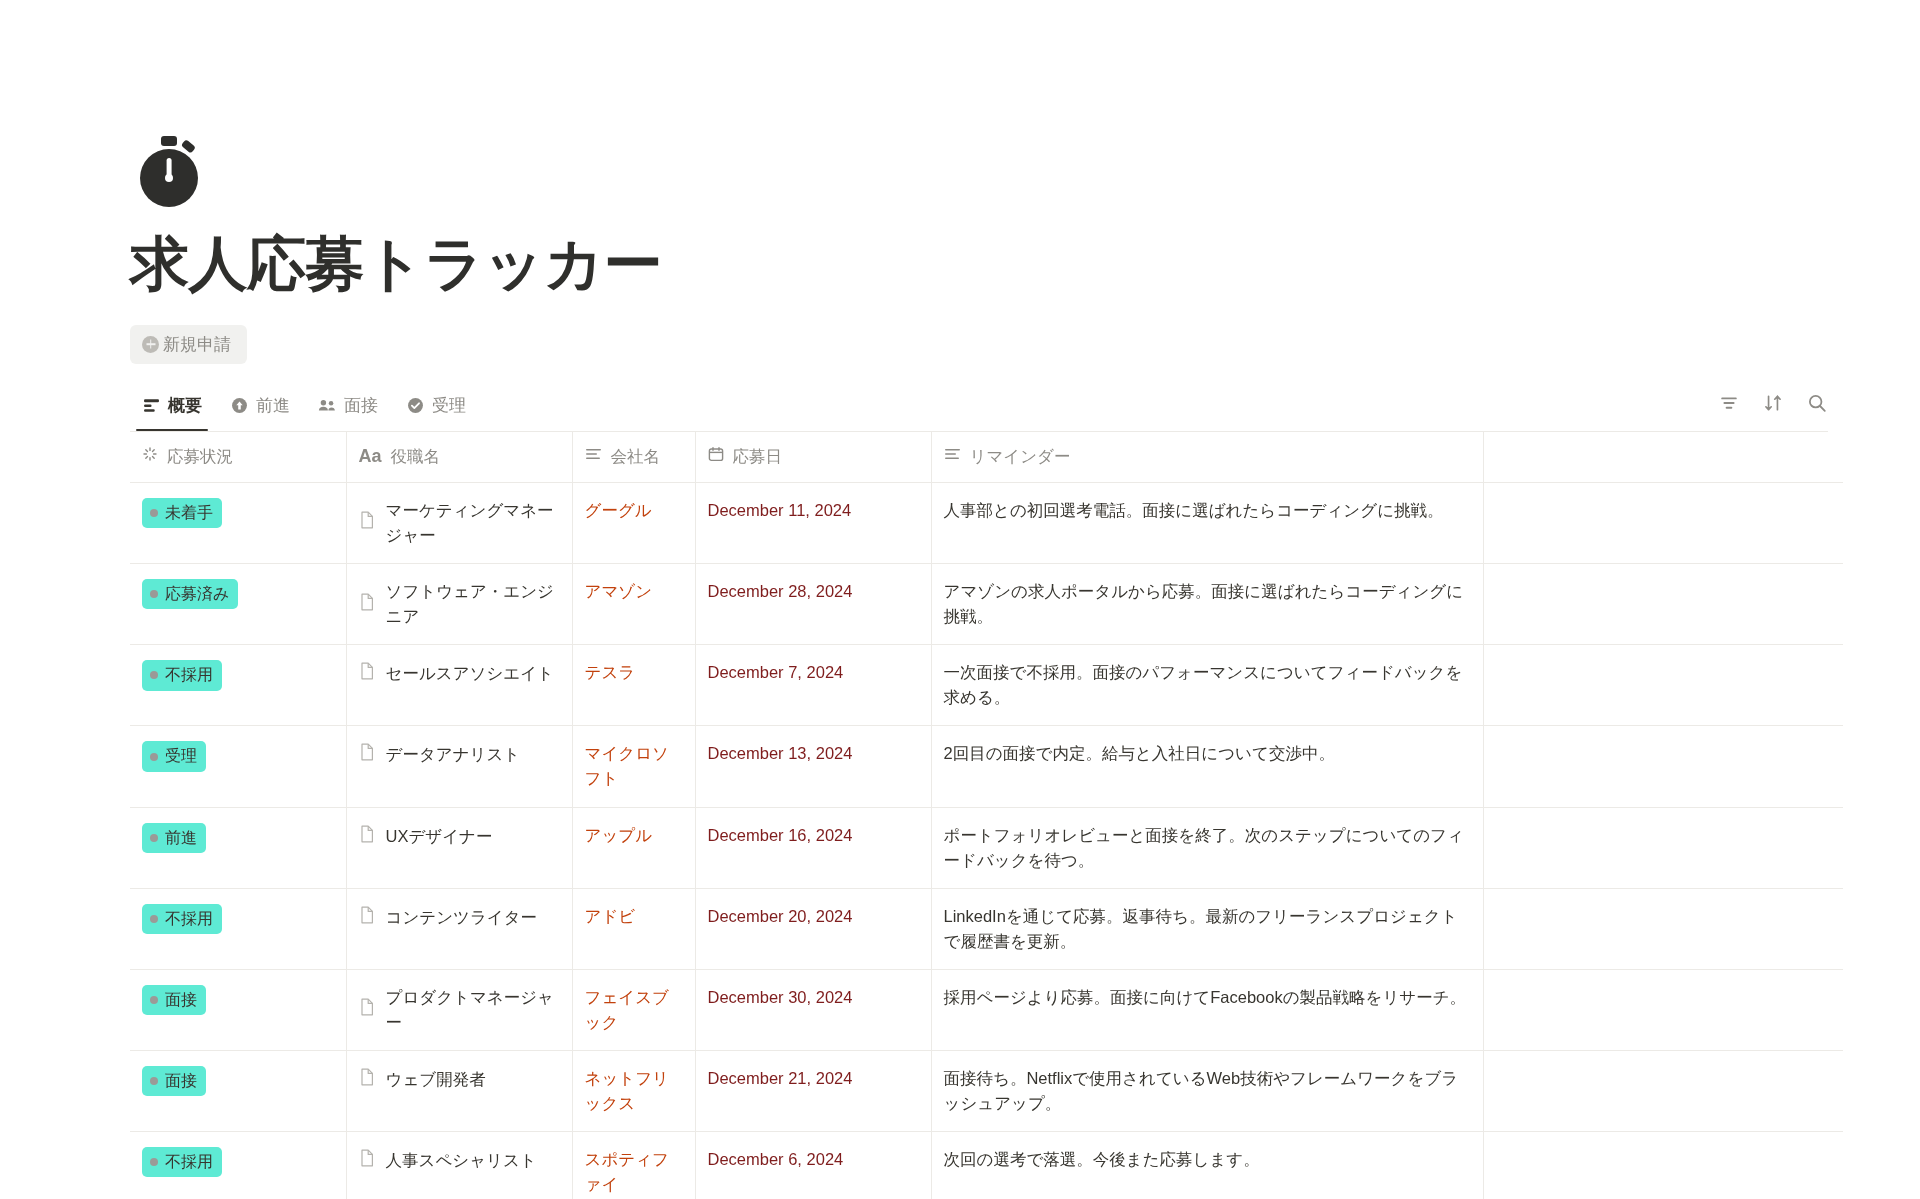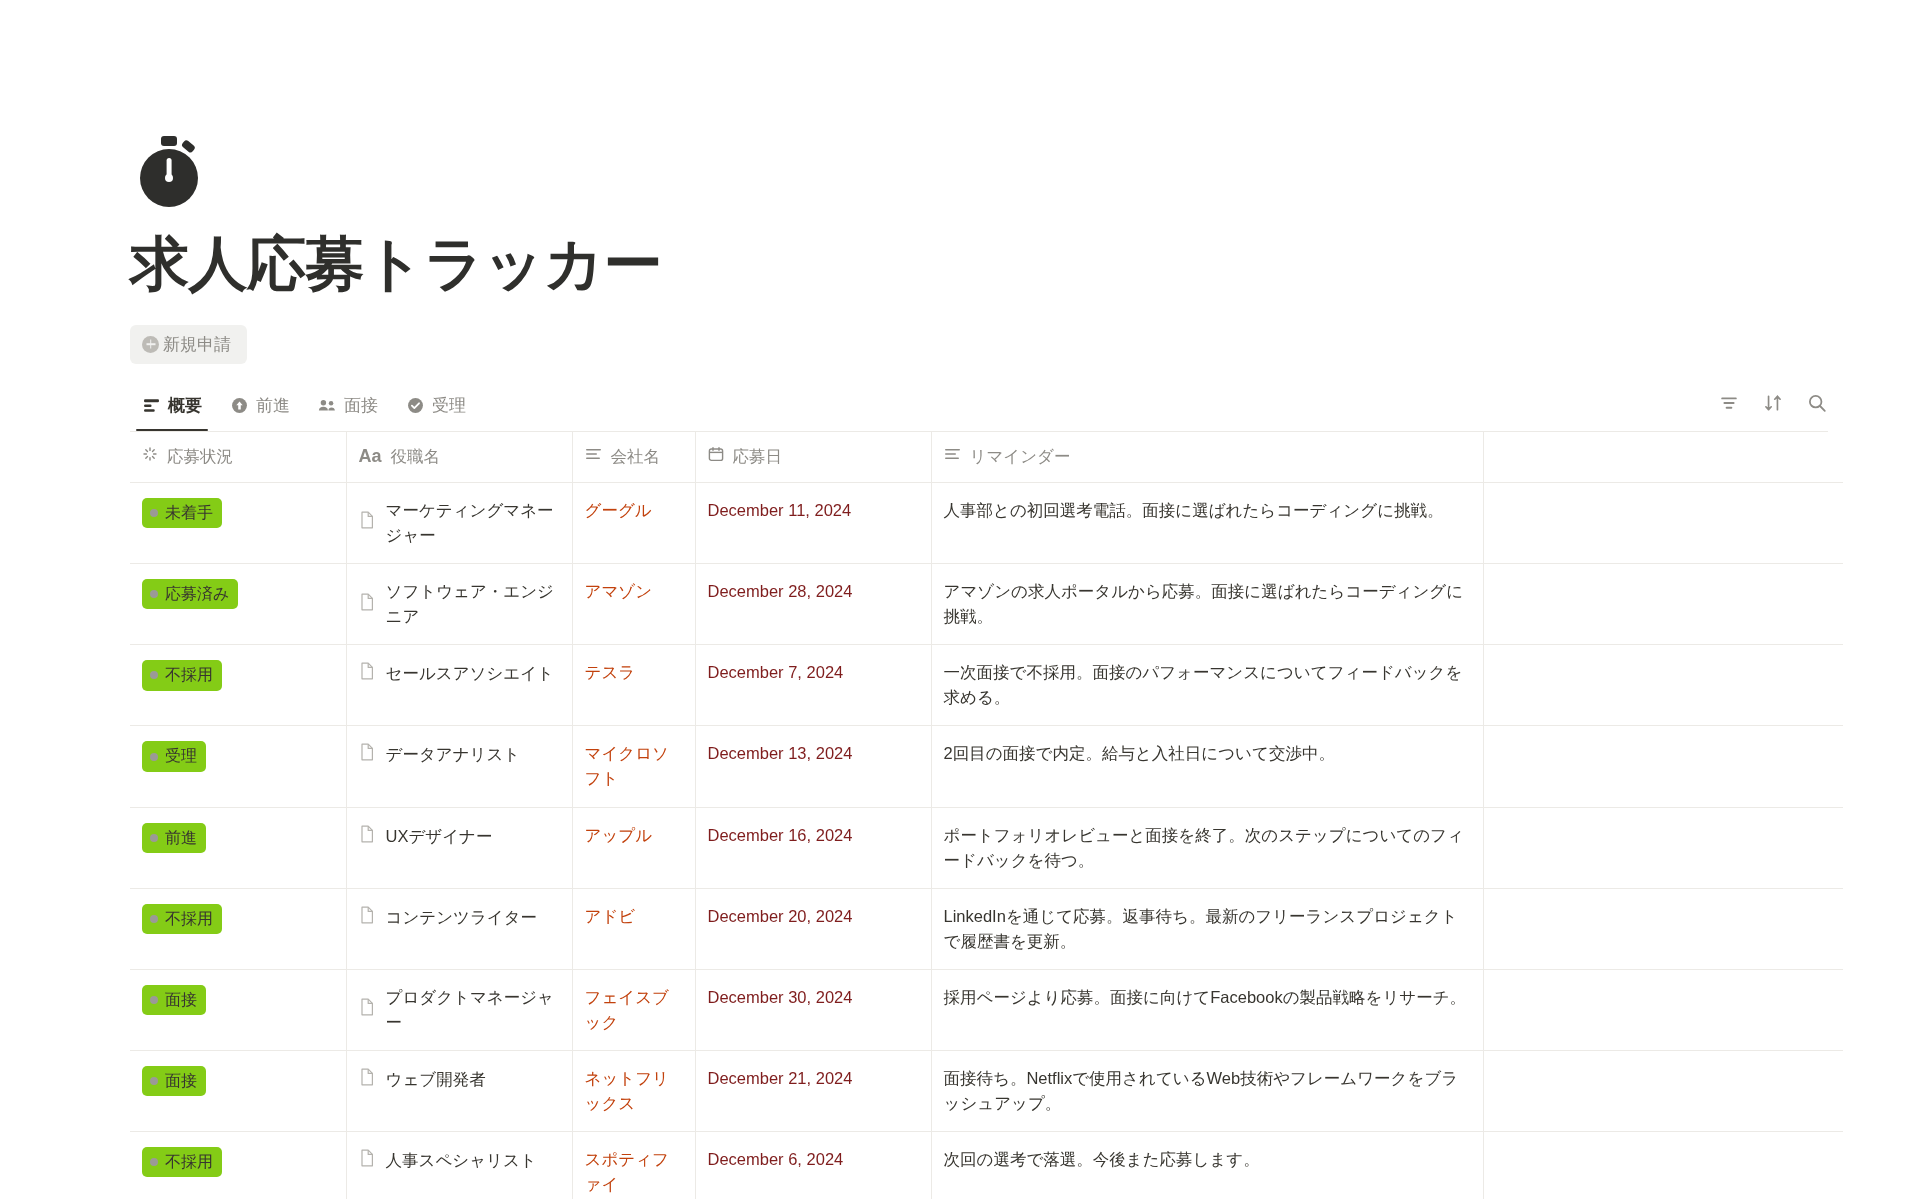--- a/index.html
+++ b/index.html
@@ -143,21 +143,21 @@
   col.c-role   { width: 226px; }
   col.c-company{ width: 123px; }
   col.c-date   { width: 236px; }
   col.c-remind { width: 552px; }
   col.c-empty  { width: 360px; }
 
   .status-pill {
     display: inline-flex;
     align-items: center;
     gap: 7px;
-    background: #84cc16;
+    background: #5eead4;
     border-radius: 5px;
     padding: 3px 9px 3px 8px;
     font-size: 16px;
     color: #37352f;
     white-space: nowrap;
   }
   .dot {
     width: 8px; height: 8px; border-radius: 50%;
     background: #9b9a97; flex: none;
   }

